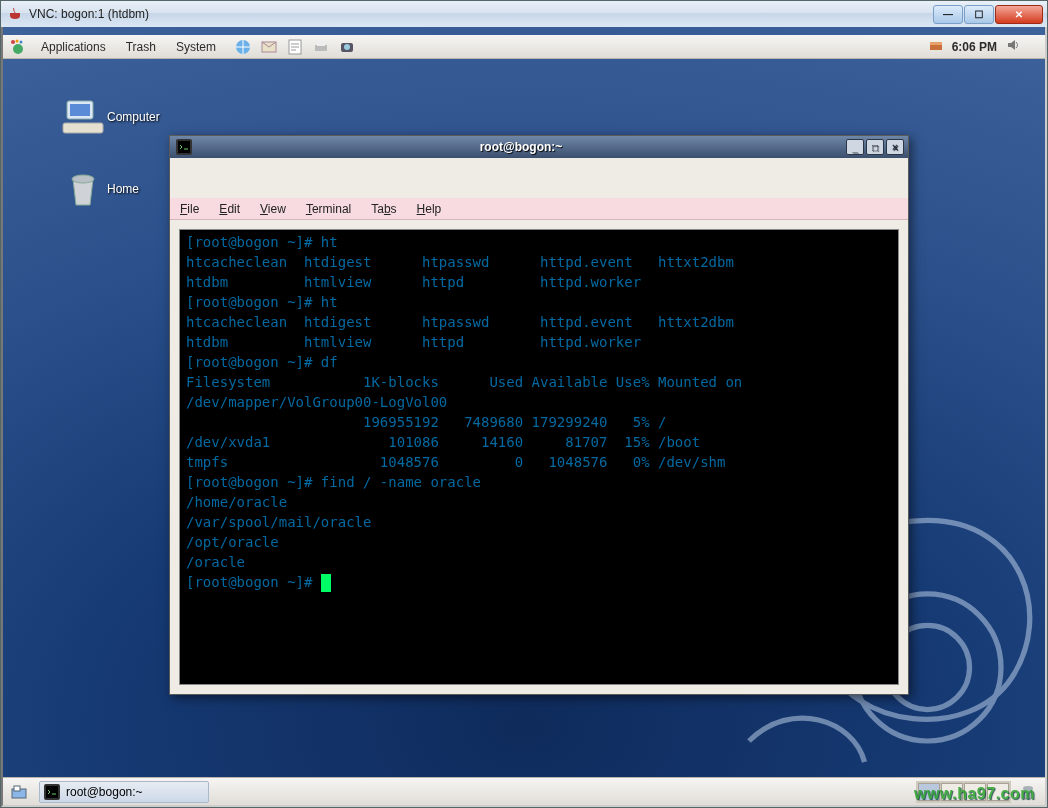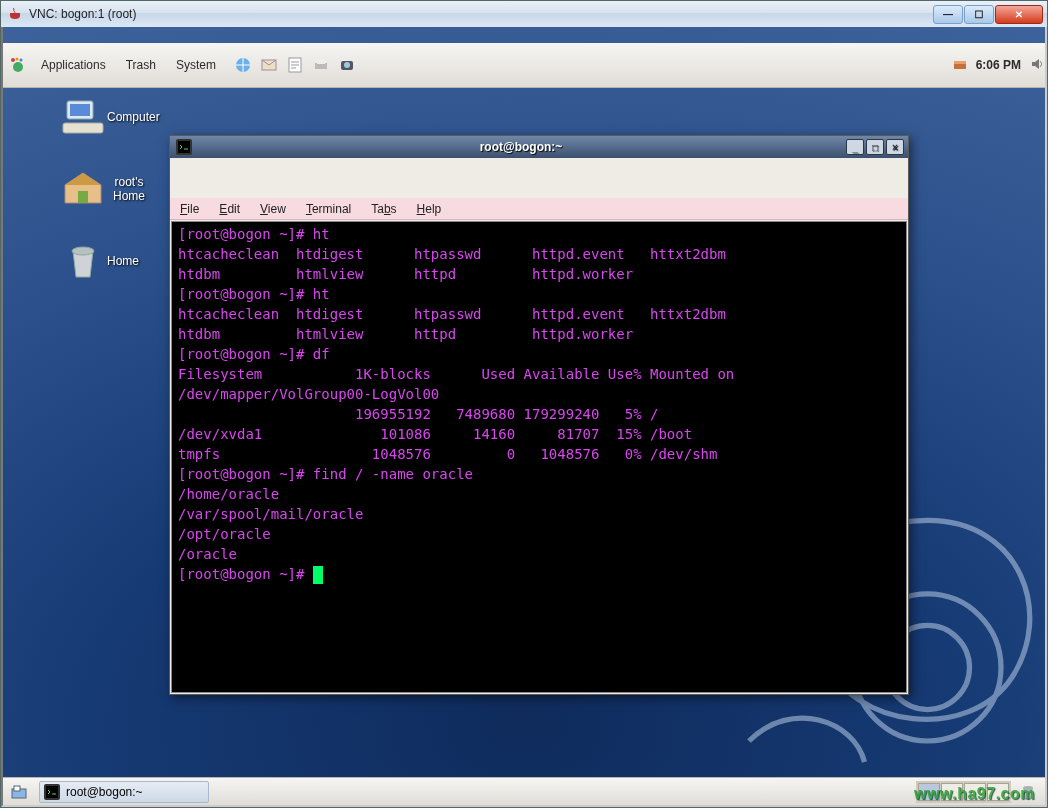--- a/index.html
+++ b/index.html
@@ -45,32 +45,32 @@
   background: radial-gradient(ellipse 140% 120% at 50% 90%, #0f2b5c 0%, #163a74 30%, #2a4f8a 55%, #4a6ea5 100%);
   border: 2px inset #ccc; border-top: none;
   overflow: hidden;
 }
 .vnc-view .swirl {
   position:absolute; right:-40px; bottom:-20px; width:420px; height:420px;
   pointer-events:none; opacity:.8;
 }
 
 .gpanel-top {
-  position: absolute; left: 0; top: 16px; right: 0; height: 45px;
+  position: absolute; left: 0; top: 8px; right: 0; height: 24px;
   background: linear-gradient(#f6f5f3,#e0ddd7);
   border-bottom: 1px solid #b9b5ad;
   display: flex; align-items: center;
   font-size: 12px; color: #2b2b2b;
 }
 .gpanel-top .menu { padding: 4px 10px; cursor: pointer; }
 .gpanel-top .apps-icon { width:18px; height:18px; margin: 0 4px 0 6px; }
 .gpanel-top .launchers { display:flex; gap:4px; margin-left:6px; }
 .gpanel-top .launcher { width:22px; height:22px; display:inline-flex;align-items:center;justify-content:center; }
 .gpanel-top .spacer { flex:1; }
-.gpanel-top .tray { display:flex; align-items:center; gap:8px; padding-right:0; }
+.gpanel-top .tray { display:flex; align-items:center; gap:8px; padding-right:24px; }
 .gpanel-top .clock { font-weight: bold; font-size:12px; }
 
 .gpanel-bot {
   position: absolute; left:0; bottom:0; right:0; height:28px;
   background: linear-gradient(#f6f5f3,#e0ddd7);
   border-top:1px solid #b9b5ad;
   display:flex; align-items:center; font-size:12px;
 }
 .gpanel-bot .show-desktop { width:24px; height:24px; margin:0 4px; display:inline-flex;align-items:center;justify-content:center; border:1px solid transparent;}
 .gpanel-bot .task { display:flex; align-items:center; gap:6px; height:22px; padding:0 10px 0 4px; margin-left:4px;
@@ -105,25 +105,25 @@
   display:inline-flex;align-items:center;justify-content:center;font-size:10px;font-weight:bold;color:#2a3747;border-radius:2px;}
 .term-menu {
   height:22px; background:#f7dbe0;
   display:flex; align-items:center; gap:0; font-size:12px; color:#222;
   border-bottom:1px solid #d4b8bd;
   margin-top:40px;
 }
 .term-menu .m { padding:3px 10px; cursor:pointer;}
 .term-menu .m u { text-decoration: underline; }
 .term-body {
-  flex:1; background:#000; color:#d946ef;
+  flex:1; background:#000; color:#0369a1;
   font-family:"DejaVu Sans Mono","Courier New",monospace;
   font-size:14px; line-height:20px;
   padding:2px 6px; overflow:hidden;
-  border:1px solid #888; margin:1px;
+  border:1px solid #888; margin:9px;
   white-space:pre;
 }
 .term-body .cursor{
   display:inline-block; width:10px; height:18px; background:#00ff66; vertical-align:middle;
 }
 
 .watermark{
   position:absolute; right:10px; bottom:2px;
   font-size:16px; font-weight:bold;
   color:#1fa01f; opacity:.8;
@@ -136,21 +136,21 @@
 
 <div class="win-outer">
 
   <div class="win-titlebar">
     <span class="java-icon">
       <svg width="16" height="16" viewBox="0 0 16 16">
           <path d="M3 10c0 2 2 3 5 3s5-1 5-3V7H3z" fill="#b33"></path>
           <path d="M6 2c2 1 0 2 1 3s1 2 0 3" stroke="#b33" fill="none"></path>
         </svg>
     </span>
-    <span>VNC: bogon:1 (root)</span>
+    <span>VNC: bogon:1 (htdbm)</span>
     <span class="spacer"></span>
     <div class="win-btns">
       <span class="win-btn win-min">—</span>
       <span class="win-btn win-max">☐</span>
       <span class="win-btn win-close">✕</span>
     </div>
   </div>
 
   <div class="vnc-view">
     <svg class="swirl" viewBox="0 0 400 400">
@@ -225,30 +225,20 @@
     <div class="desk-icons">
       <div class="dicon">
         <span class="glyph">
             <svg width="44" height="40">
               <rect x="6" y="4" width="26" height="18" rx="2" fill="#dce8f5" stroke="#8aa"></rect>
               <rect x="9" y="7" width="20" height="12" fill="#5a8bd6"></rect>
               <rect x="2" y="26" width="40" height="10" rx="2" fill="#e6e0d0" stroke="#aaa"></rect>
             </svg>
           </span>
         <span class="lbl">Computer</span>
-      </div>
-      <div class="dicon">
-        <span class="glyph">
-            <svg width="44" height="40">
-              <path d="M4 16l18-12 18 12v18H4z" fill="#e6c088" stroke="#a87"></path>
-              <path d="M4 16l18-12 18 12" fill="#c94"></path>
-              <rect x="17" y="22" width="10" height="12" fill="#7a4"></rect>
-            </svg>
-          </span>
-        <span class="lbl">root's Home</span>
       </div>
       <div class="dicon">
         <span class="glyph">
             <svg width="44" height="40">
               <path d="M12 10h20l-3 26H15z" fill="#cfd3d7" stroke="#8a9"></path>
               <ellipse cx="22" cy="10" rx="11" ry="4" fill="#b8bfc5" stroke="#8a9"></ellipse>
             </svg>
           </span>
         <span class="lbl">Home</span>
       </div>

